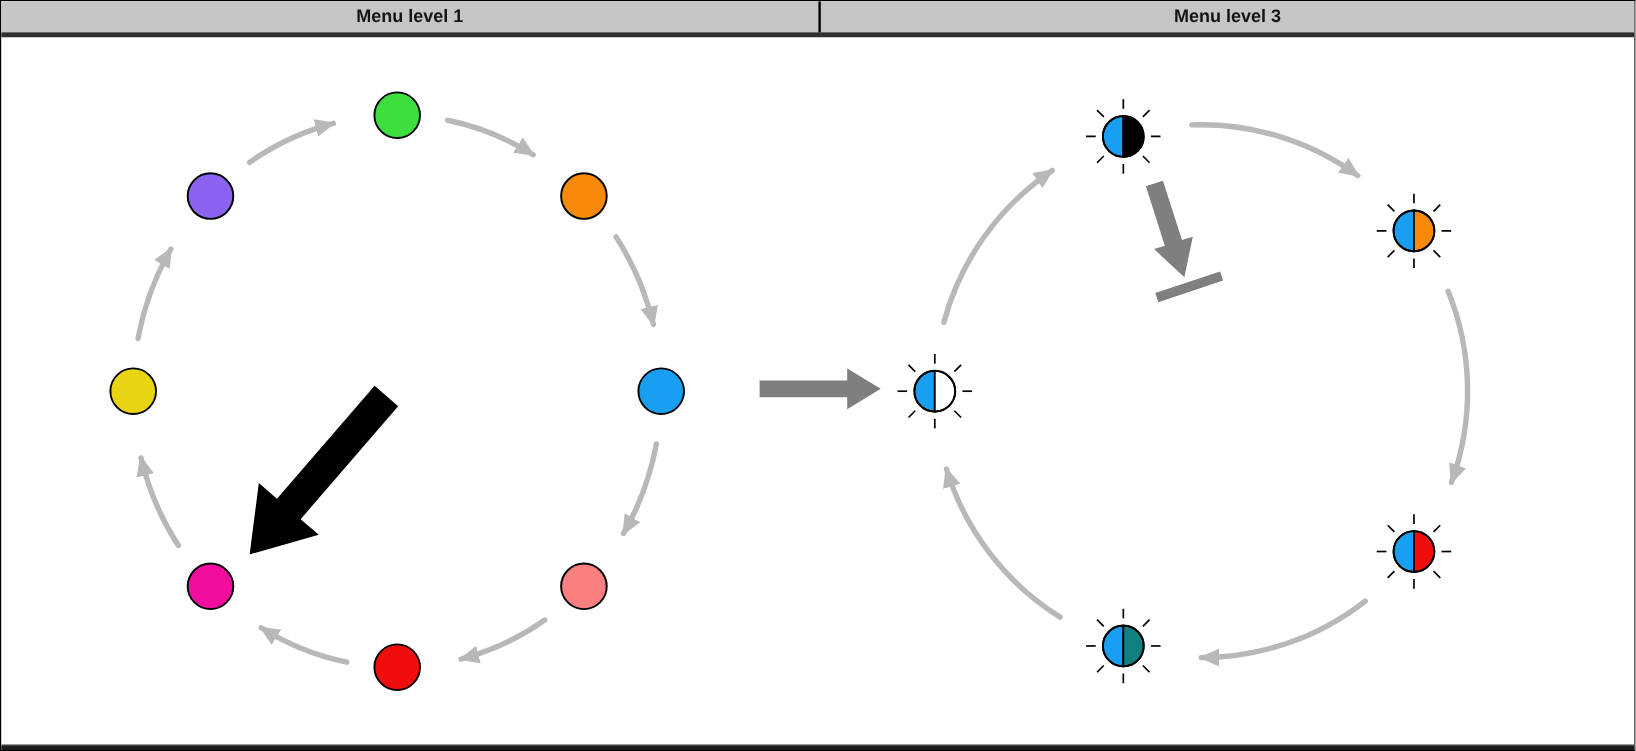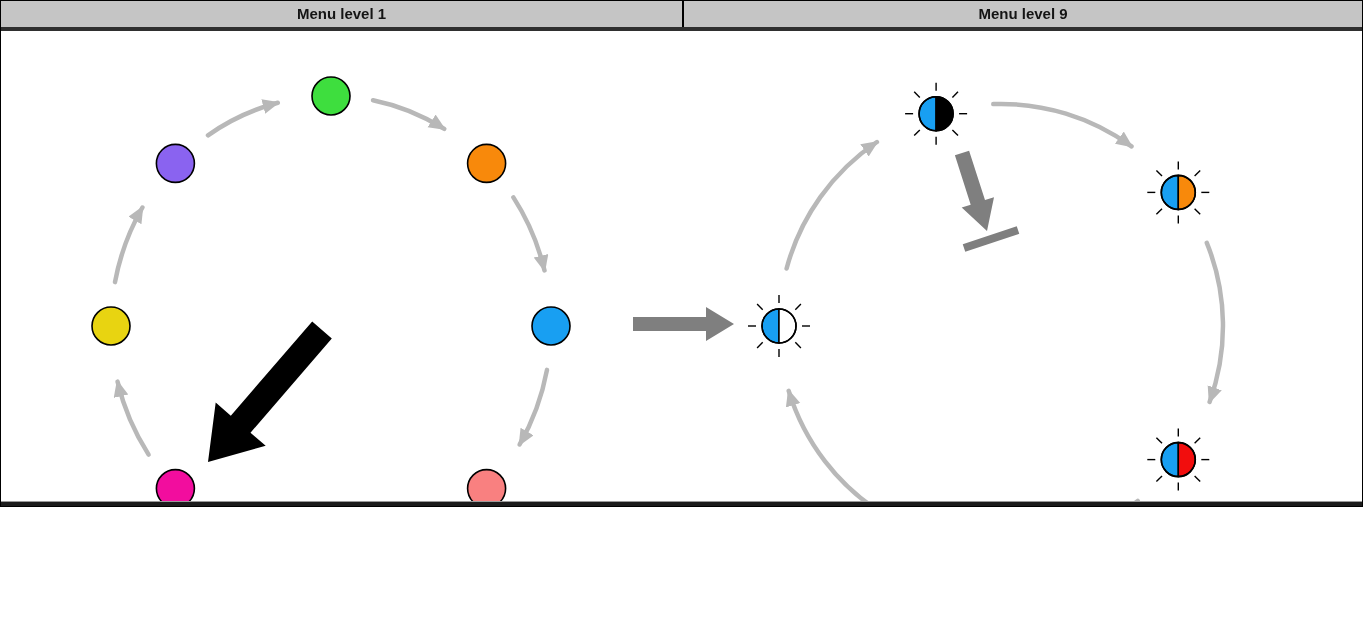--- a/index.html
+++ b/index.html
@@ -1,18 +1,18 @@
 <!DOCTYPE html>
 <html><head>
 <meta charset="utf-8">
 <style>
   html,body{margin:0;padding:0;background:#ffffff;}
   .frame{
     position:relative;
-    width:1363px;height:507px;
+    width:1363px;height:626px;
     box-sizing:border-box;
     border:1px solid #000;
     background:#ffffff;
     font-family:"Liberation Sans", sans-serif;
     overflow:hidden;
   }
   .header{
     position:relative;
     display:flex;
     height:26px;
@@ -34,21 +34,21 @@
 </style>
 </head>
 <body>
 
 <div class="frame">
   <div class="header">
     <div class="hcell left">
       <span>Menu level 1</span>
     </div>
     <div class="hcell right">
-      <span>Menu level 9</span>
+      <span>Menu level 3</span>
     </div>
   </div>
   <svg id="dsvg" class="dsvg" width="1363" height="626" viewBox="0 0 1363 626">
       <defs>
         <marker id="ah" markerUnits="userSpaceOnUse" markerWidth="22" markerHeight="18" refX="15" refY="7.5" orient="auto">
           <path d="M0,0 L17,7.5 L0,15 Z" fill="#b8b8b8"></path>
         </marker>
       </defs>
       <path d="M 372.0 99.2 A 220 230 0 0 1 443.3 127.9" fill="none" stroke="#b8b8b8" stroke-width="4.5" stroke-linecap="round" marker-end="url(#ah)"></path>
       <path d="M 512.4 196.4 A 220 230 0 0 1 543.5 269.4" fill="none" stroke="#b8b8b8" stroke-width="4.5" stroke-linecap="round" marker-end="url(#ah)"></path>

